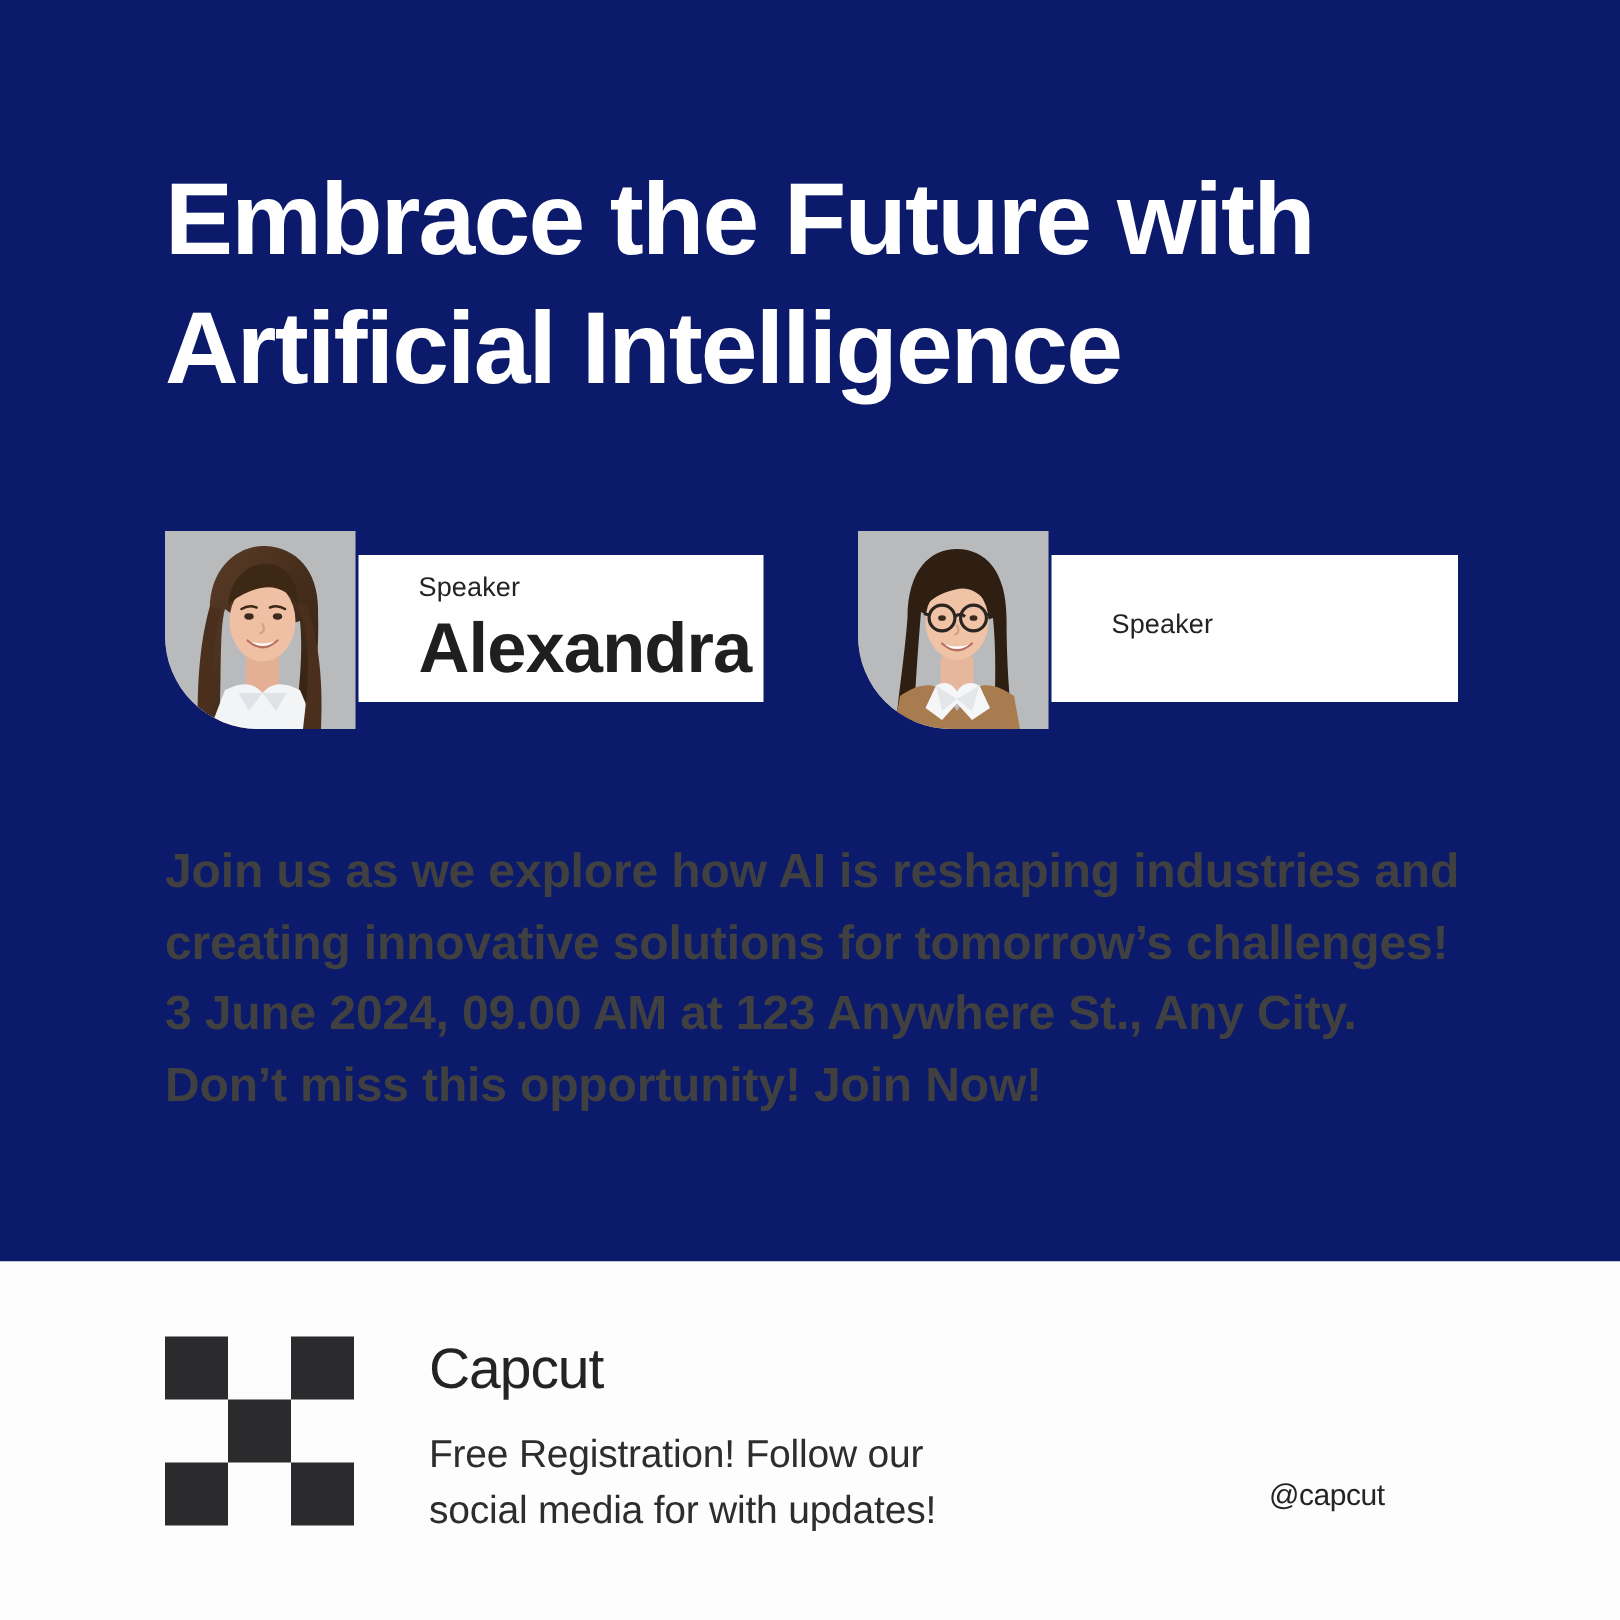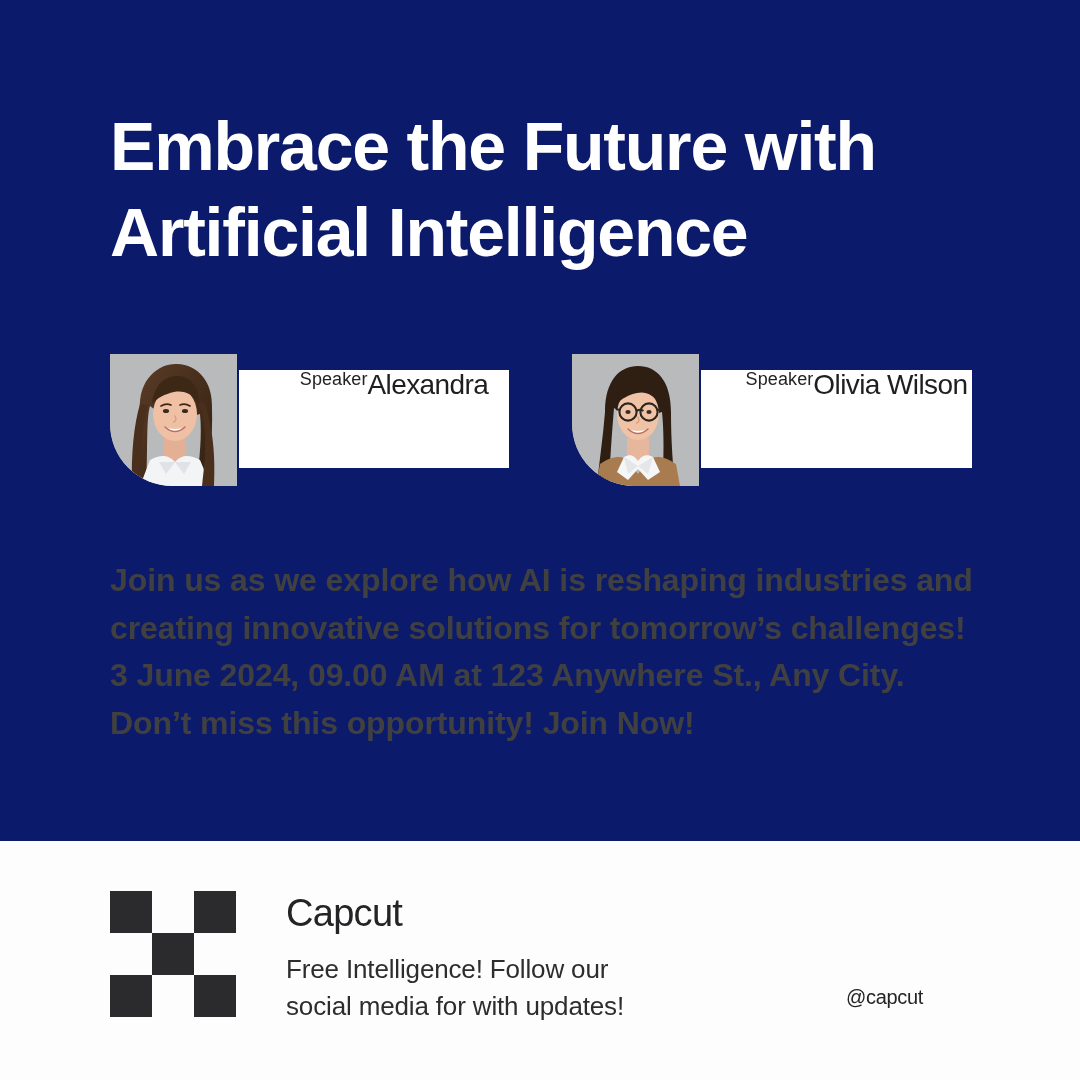--- a/index.html
+++ b/index.html
@@ -45,36 +45,36 @@
   .card { position:absolute; top:0; height:132px; }
   .card.c0 { left:0px; width:399px; }
   .card.c1 { left:462px; width:400px; }
 
   .card-panel {
     position:absolute;
     left:129px; top:16px;
     right:0; height:98px;
     background:#ffffff;
     display:flex;
-    flex-direction:row;
+    flex-direction:column;
     justify-content:center;
     padding-left:40px;
   }
   .card-role {
     color:#232323;
     font-size:18px;
     font-weight:500;
     letter-spacing:.1px;
     line-height:1.1;
     margin-bottom:5px;
   }
   .card-name {
     color:#1f1f1f;
-    font-size:28px;
-    font-weight:400;
+    font-size:47px;
+    font-weight:700;
     letter-spacing:-.6px;
     line-height:1.05;
   }
 
   .card-photo {
     position:absolute; left:0; top:0;
     width:127px; height:132px;
     background:#b9babc;
     border-bottom-left-radius:62px;
     overflow:hidden;
@@ -232,40 +232,39 @@
             <ellipse cx="77" cy="58" rx="2.6" ry="1.9" fill="#3a2a20"></ellipse>
 
             <path d="M66 63 q2.4 5 -1.4 6" stroke="#d6a285" stroke-width="1.4" fill="none" stroke-linecap="round"></path>
             <path d="M56 75 q10 9 20 0 q-10 4 -20 0 Z" fill="#ffffff"></path>
             <path d="M56 75 q10 9 20 0" stroke="#b9705f" stroke-width="1.5" fill="none" stroke-linecap="round"></path>
           </g>
         </svg>
       </div>
       <div class="card-panel">
         <div class="card-role">Speaker</div>
-        <div class="card-name">Olivia Wilson</div>
       </div>
     </div>
 
   </div>
 
   <p class="body-copy">Join us as we explore how AI is reshaping industries and creating innovative solutions for tomorrow’s challenges! 3 June 2024, 09.00 AM at 123 Anywhere St., Any City. Don’t miss this opportunity! Join Now!</p>
 
   <div class="footer"></div>
 
   <div class="logo">
     <div class="sq" style="left:0px;  top:0px;"></div>
     <div class="sq" style="left:84px; top:0px;"></div>
     <div class="sq" style="left:42px; top:42px;"></div>
     <div class="sq" style="left:0px;  top:84px;"></div>
     <div class="sq" style="left:84px; top:84px;"></div>
   </div>
 
   <div class="brand">Capcut</div>
 
   <div class="tagline">
-    <span>Free Intelligence! Follow our</span><br>
+    <span>Free Registration! Follow our</span><br>
     <span>social media for with updates!</span>
   </div>
 
   <div class="handle">@capcut</div>
 
 </div>
 
 </body></html>

